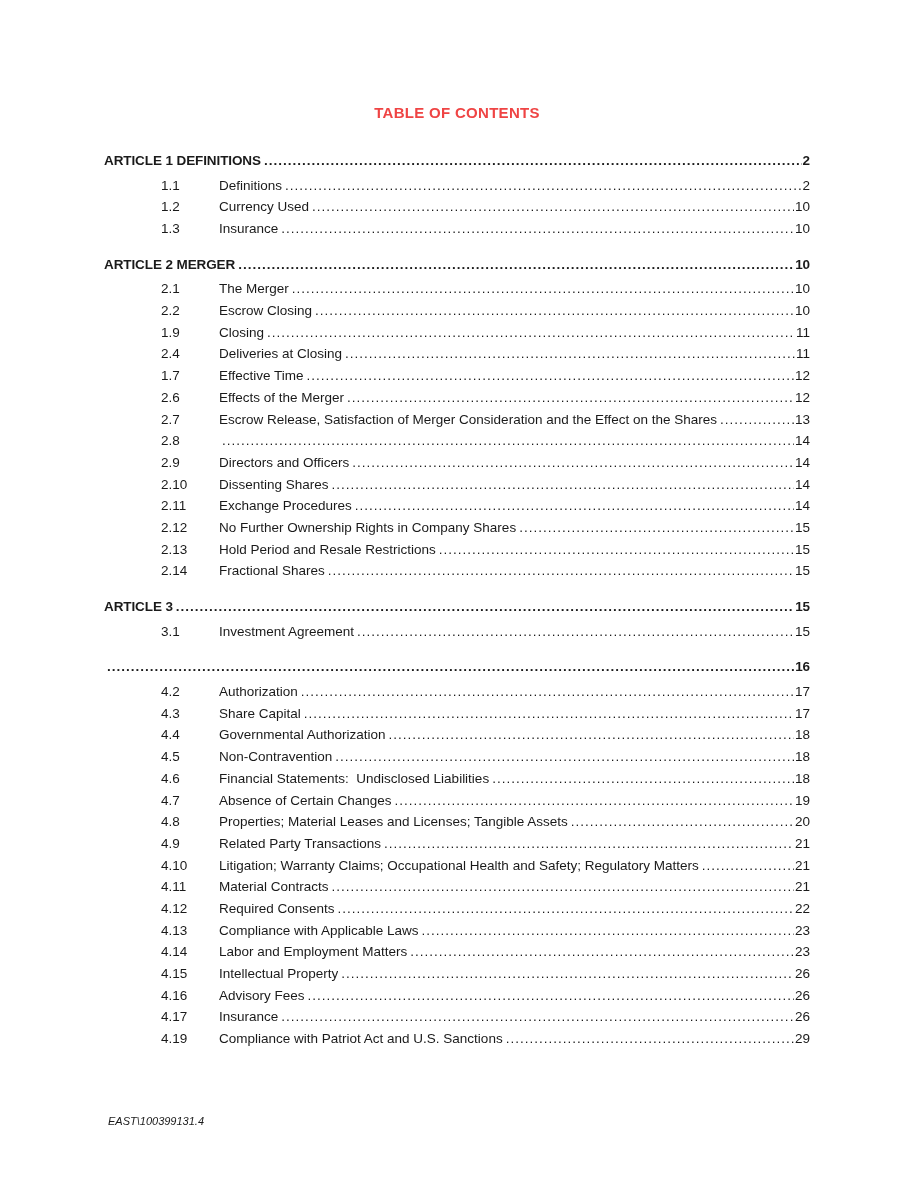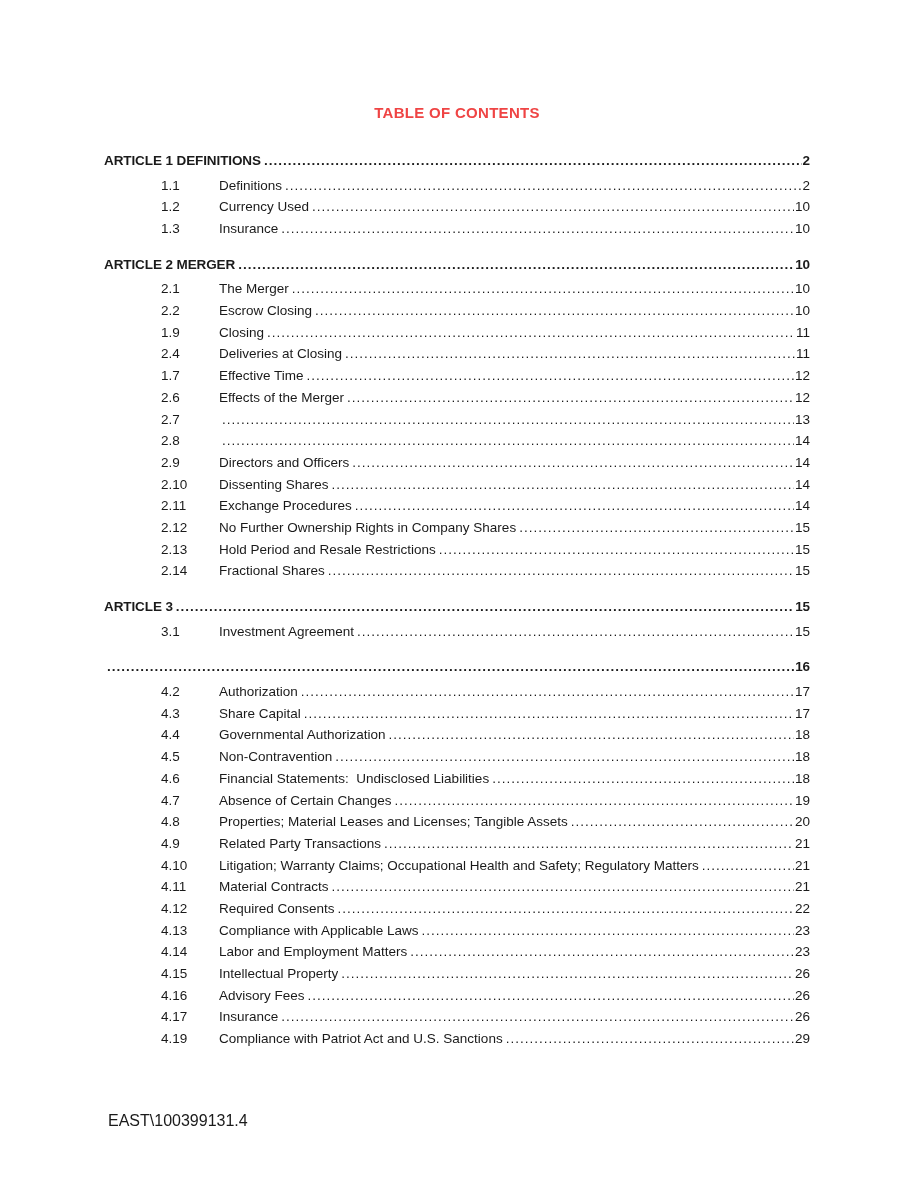--- a/index.html
+++ b/index.html
@@ -72,23 +72,24 @@
     content: "..........................................................................................................................................................................................................................................................................";
   }
   .page-num {
     flex: 0 0 auto;
     text-align: right;
   }
   .doc-footer {
     position: absolute;
     left: 108px;
     top: 1114px;
-    font-size: 16px;
+    font-size: 11px;
     line-height: 14px;
     color: #1a1a1a;
+    font-style: italic;
   }
 </style>
 </head>
 <body>
 
 <div class="page">
   <h1 class="doc-title">TABLE OF CONTENTS</h1>
 
   <div class="toc">
       <div class="toc-article-group">
@@ -153,20 +154,21 @@
           <span class="page-num">12</span>
         </div>
         <div class="toc-row entry">
           <span class="entry-num">2.6</span>
           <span class="entry-title">Effects of the Merger</span>
           <span class="leader"></span>
           <span class="page-num">12</span>
         </div>
         <div class="toc-row entry">
           <span class="entry-num">2.7</span>
+          <span class="entry-title">Escrow Release, Satisfaction of Merger Consideration and the Effect on the Shares</span>
           <span class="leader"></span>
           <span class="page-num">13</span>
         </div>
         <div class="toc-row entry">
           <span class="entry-num">2.8</span>
           <span class="leader"></span>
           <span class="page-num">14</span>
         </div>
         <div class="toc-row entry">
           <span class="entry-num">2.9</span>

